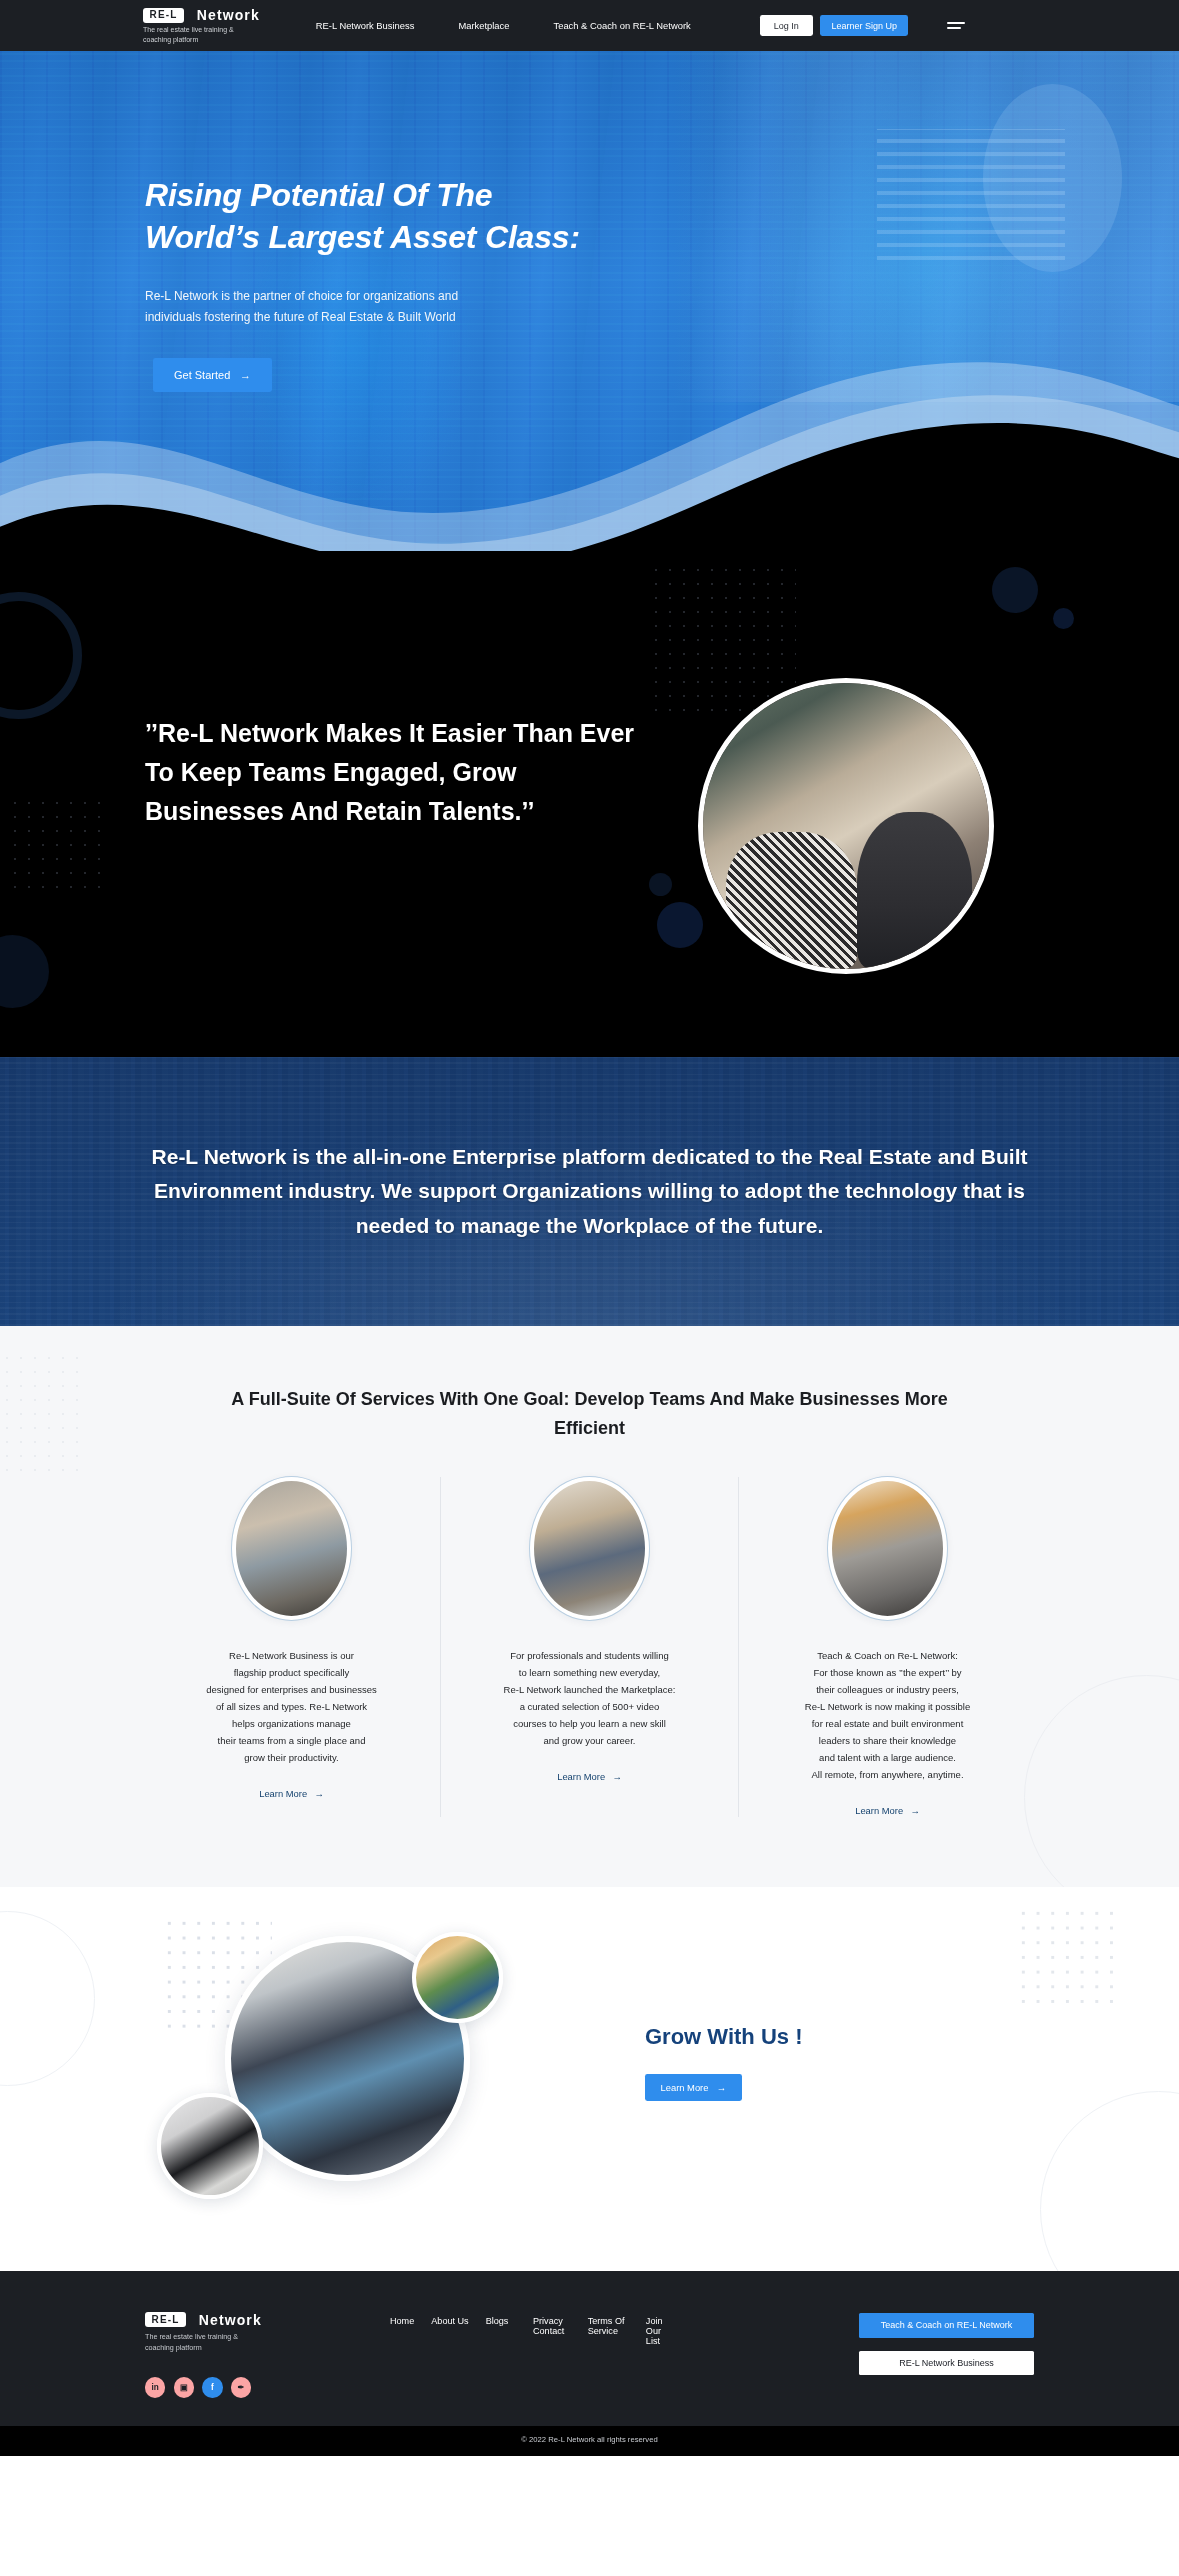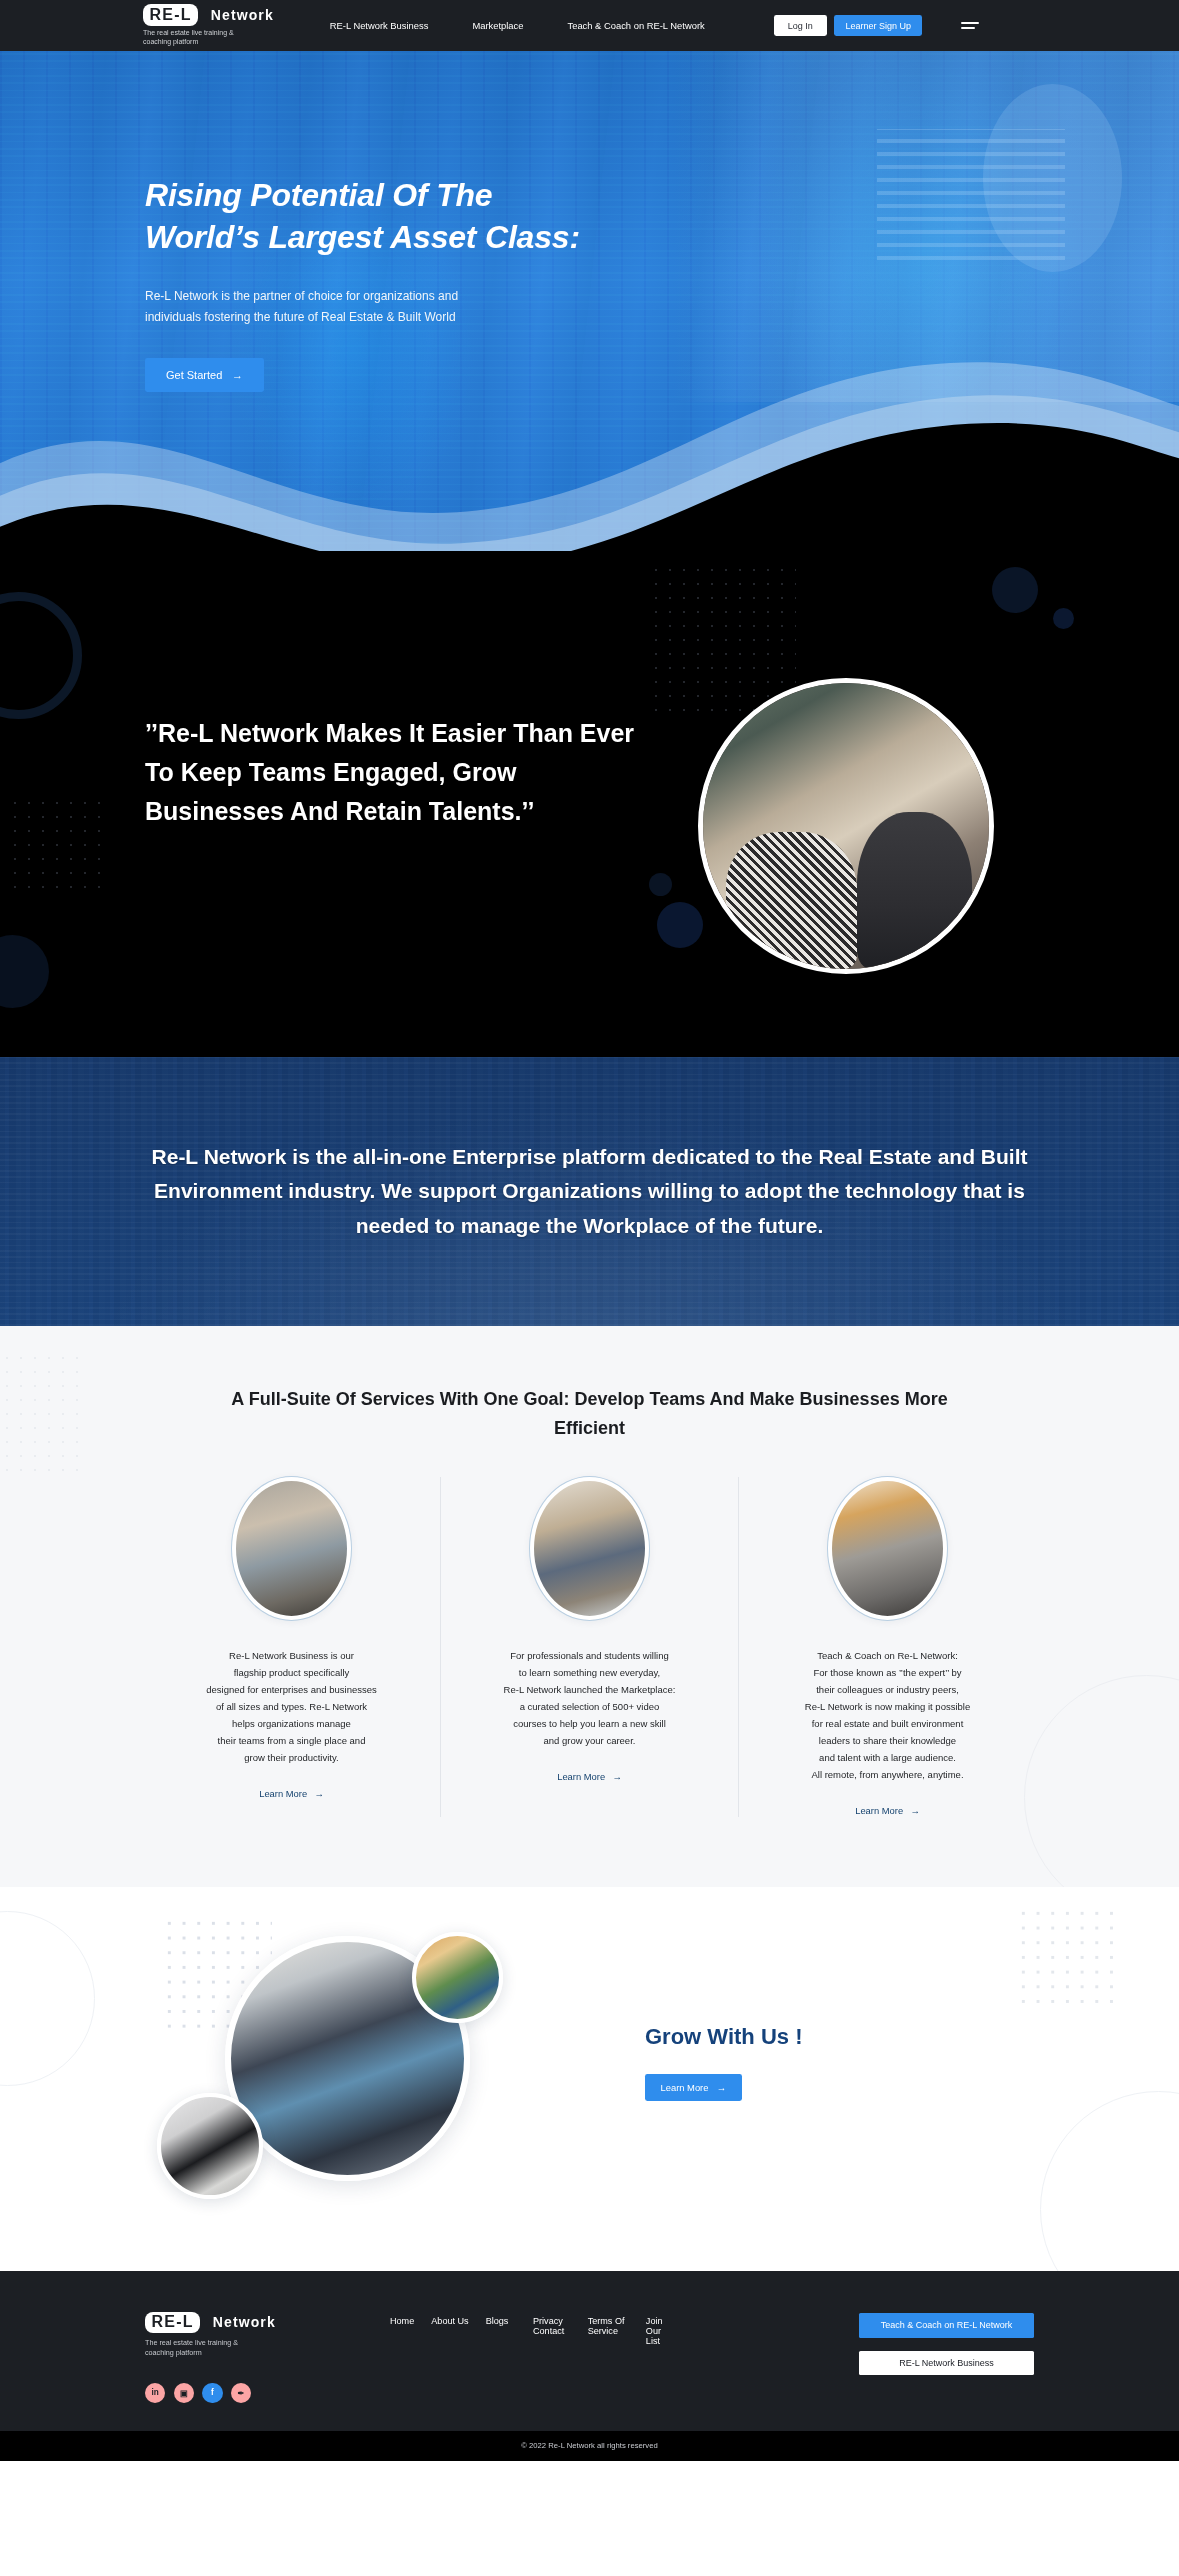--- a/index.html
+++ b/index.html
@@ -19,24 +19,24 @@
     align-items: center;
     position: relative;
     z-index: 40;
   }
   .logo-wrap { margin-left: 143px; display: flex; flex-direction: column; justify-content: center; }
   .logo-row { display: flex; align-items: center; gap: 5.7px; }
   .logo-badge {
     background: #ffffff;
     color: #1c1f24;
     font-weight: 700;
-    font-size: 16px;
+    font-size: 10px;
     letter-spacing: 1.2px;
     padding: 1.6px 6.5px 2.4px 6.5px;
-    border-radius: 8px;
+    border-radius: 3px;
     line-height: 1.1;
     font-family: "Liberation Sans", sans-serif;
   }
   .logo-word {
     color: #ffffff;
     font-weight: 700;
     font-size: 14px;
     letter-spacing: 1.1px;
     margin-left: 7px;
   }
@@ -137,20 +137,21 @@
     margin-top: 31px;
     display: inline-flex; align-items: center; gap: 9.8px;
     background: #2f8ded;
     color: #ffffff;
     font-size: 11px;
     border: none;
     border-radius: 2.4px;
     padding: 10.6px 21px;
     cursor: pointer;
     font-family: "Liberation Sans", sans-serif;
+    margin-left: 8px;
   }
   .wave-host { position: absolute; left: 0; right: 0; bottom: -1.6px; height: 245px; z-index: 6; }
   .wave-host svg { display: block; width: 100%; height: 100%; }
 
   
   .quote {
     position: relative;
     background: #000000;
     height: 506px;
     overflow: hidden;

